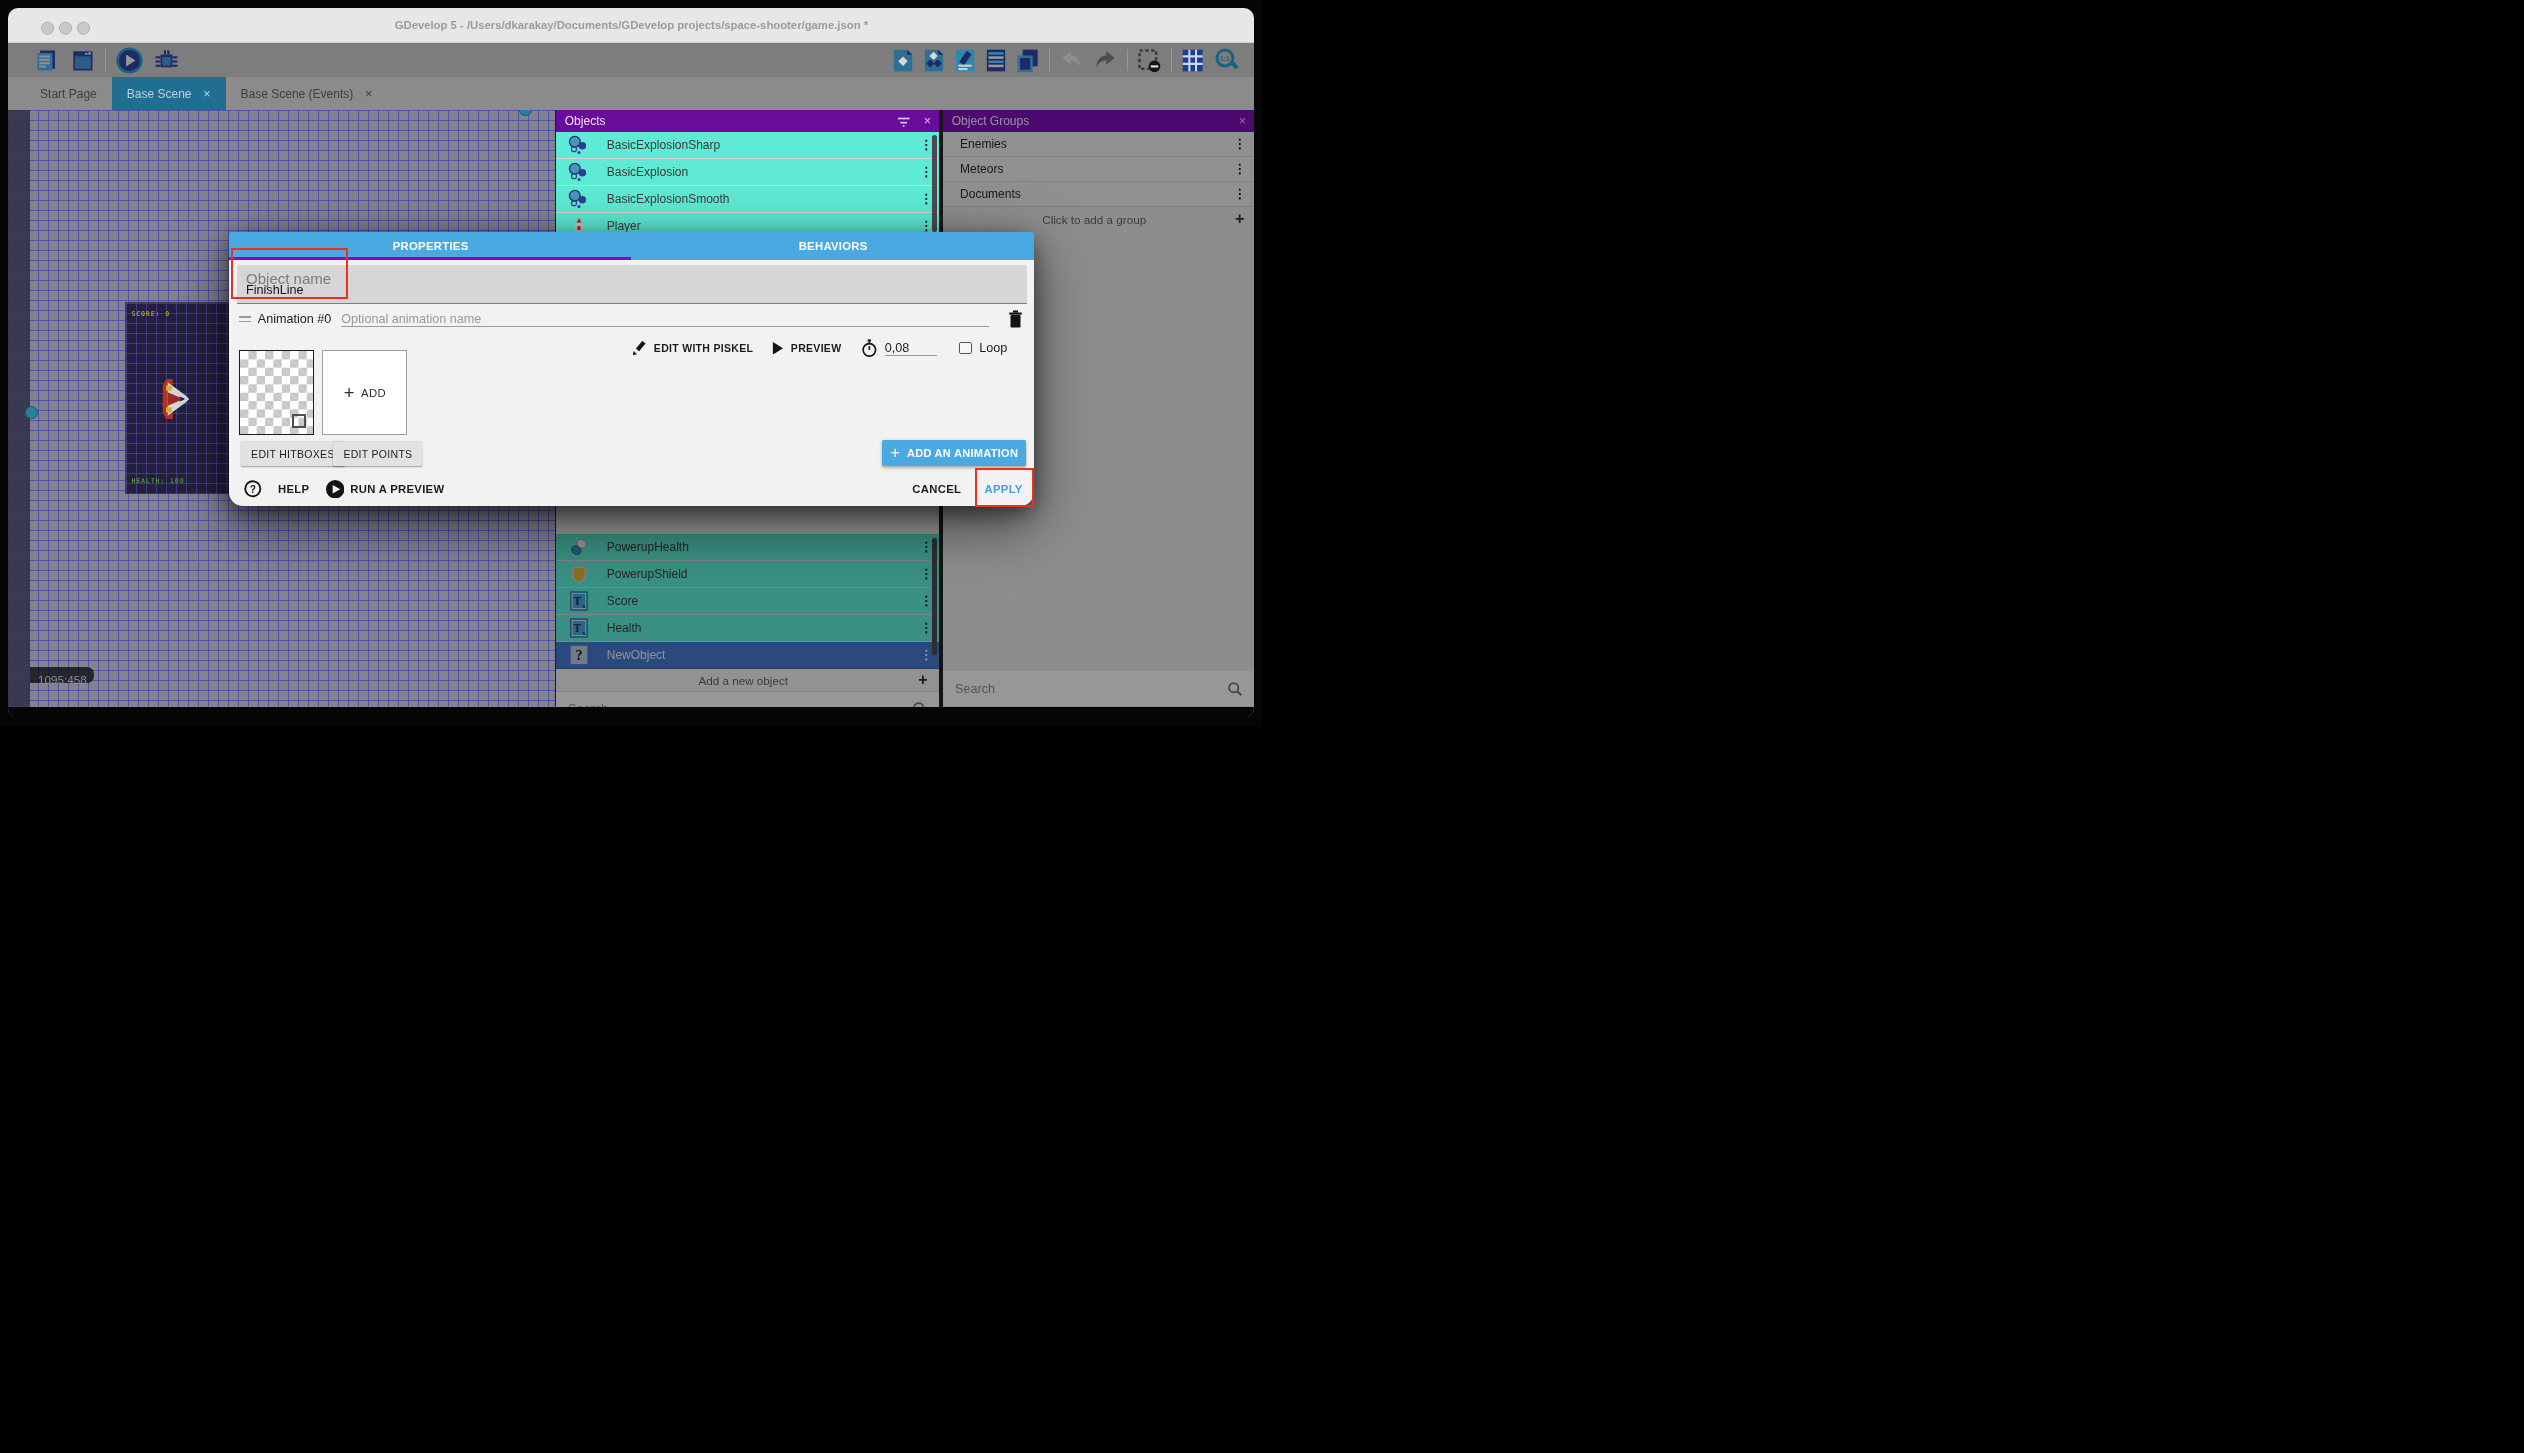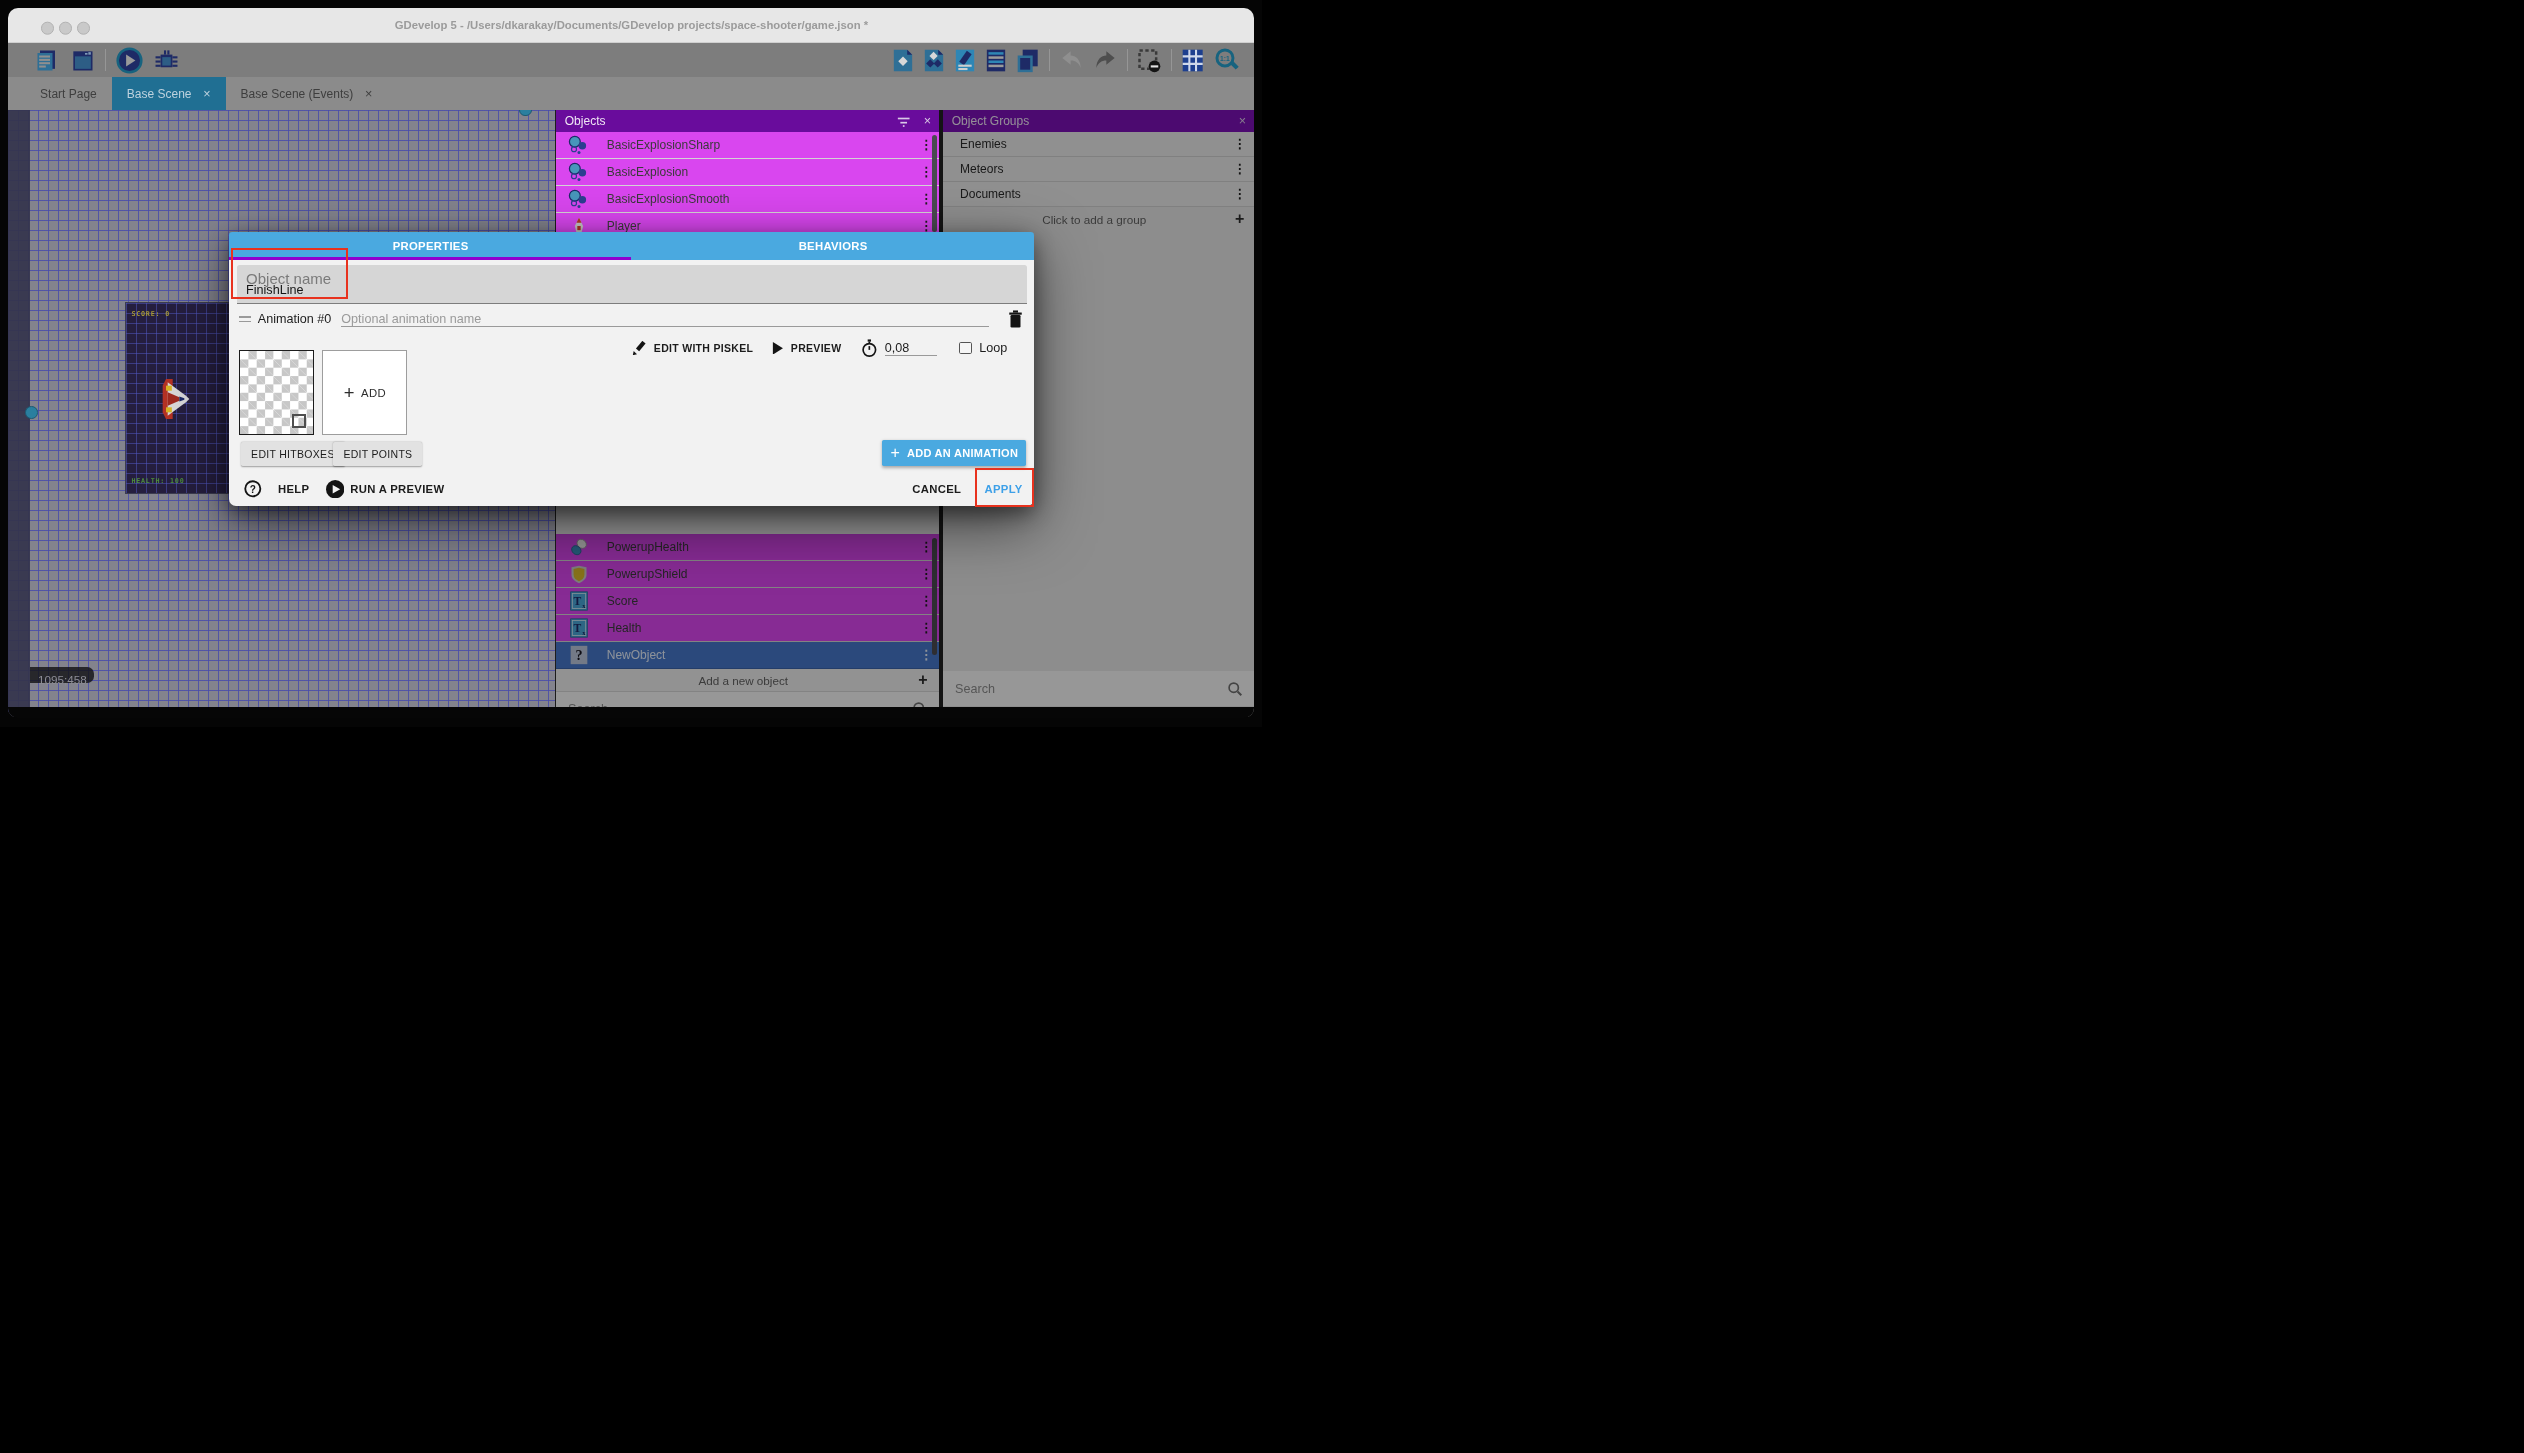--- a/index.html
+++ b/index.html
@@ -56,21 +56,21 @@
 
   
   .objects-panel { position:absolute; left:547px; top:0; width:384px; height:607px; background:#9c9c9c; border-left:1.7px solid #1c1c1c; }
   .panel-header { height:22px; display:flex; align-items:center; padding:0 8.4px; font-size:12px; color:#efe6f4; }
   .objects-panel .panel-header { background:#690c9c; }
   .groups-panel .panel-header { background:#7a10b5; }
   .panel-header .ph-title { flex:0 0 auto; }
   .panel-header .ph-icons { margin-left:auto; display:flex; align-items:center; gap:13.4px; }
   .panel-header .closex { color:#d9c9e6; font-size:12.6px; }
 
-  .obj-row { height:27px; display:flex; align-items:center; background:#d946ef; border-bottom:0.8px solid #d4d4d4;
+  .obj-row { height:27px; display:flex; align-items:center; background:#5eead4; border-bottom:0.8px solid #d4d4d4;
              padding:0 6.7px 0 11.7px; font-size:12px; color:#3a3a3a; }
   .obj-row .oicon { width:22px; height:20px; margin-right:16.7px; flex:0 0 auto; }
   .obj-row .dots { margin-left:auto; color:#1c1c1c; font-size:12.6px; font-weight:bold; letter-spacing:0; }
   .obj-row.selected { background:#4575c8; color:#e4ecf8; border-bottom-color:#3a63aa; }
   .obj-row.selected .dots { color:#e4ecf8; }
 
   .objects-top { position:absolute; left:0; top:22px; width:100%; }
   .vscroll { position:absolute; right:2.5px; width:5px; border-radius:2.5px; background:#4a4a50; }
 
   .dim { filter:brightness(0.62); }
@@ -91,21 +91,21 @@
   .grp-row .dots { margin-left:auto; color:#1c1c1c; font-size:12.6px; font-weight:bold; }
   .grp-add { height:23.4px; display:flex; align-items:center; background:#e4e4e4; font-size:11.7px; color:#5f5f5f; padding:0 10px; }
   .grp-add .add-label { flex:1; text-align:center; }
   .grp-add .plusglyph { font-size:16px; color:#2b2b2b; font-weight:bold; }
   .grp-search { position:absolute; left:0; bottom:11px; width:100%; }
 
   .bottom-black { position:absolute; left:0; bottom:0; width:100%; height:11px; background:#060606; }
 
   
   .dialog { position:absolute; left:221px; top:122px; width:805px; height:274px; background:#f2f2f2;
-            border-radius:7px; box-shadow:0 18.4px 59px rgba(0,0,0,0.55), 0 6.7px 20px rgba(0,0,0,0.45); z-index:20; }
+            border-radius:14px; box-shadow:0 18.4px 59px rgba(0,0,0,0.55), 0 6.7px 20px rgba(0,0,0,0.45); z-index:20; }
   .dlg-tabs { height:28px; background:#4aa9e0; border-radius:3.3px 3.3px 0 0; display:flex; position:relative; }
   .dlg-tab { flex:1; display:flex; align-items:center; justify-content:center; color:#fff;
              font-size:11.3px; font-weight:bold; letter-spacing:0.3px; }
   .dlg-indicator { position:absolute; left:0; bottom:0; width:402px; height:3.3px; background:#9100cf; }
   .name-field { position:absolute; left:7.5px; top:33px; width:790px; height:39px; background:#d6d6d6;
                 border-radius:2.5px 2.5px 0 0; border-bottom:1.7px solid #7d7d7d; }
   .name-field .flabel { position:absolute; left:9.2px; top:5px; font-size:15px; color:#7a7a7a; }
   .name-field input { position:absolute; left:9.2px; top:17.6px; width:335px; border:none; outline:none;
                       background:transparent; font-size:12.6px; color:#141414; font-family:"Liberation Sans", sans-serif; }
   .anim-row { position:absolute; left:10px; top:77px; right:11.7px; height:20px; display:flex; align-items:center; }

